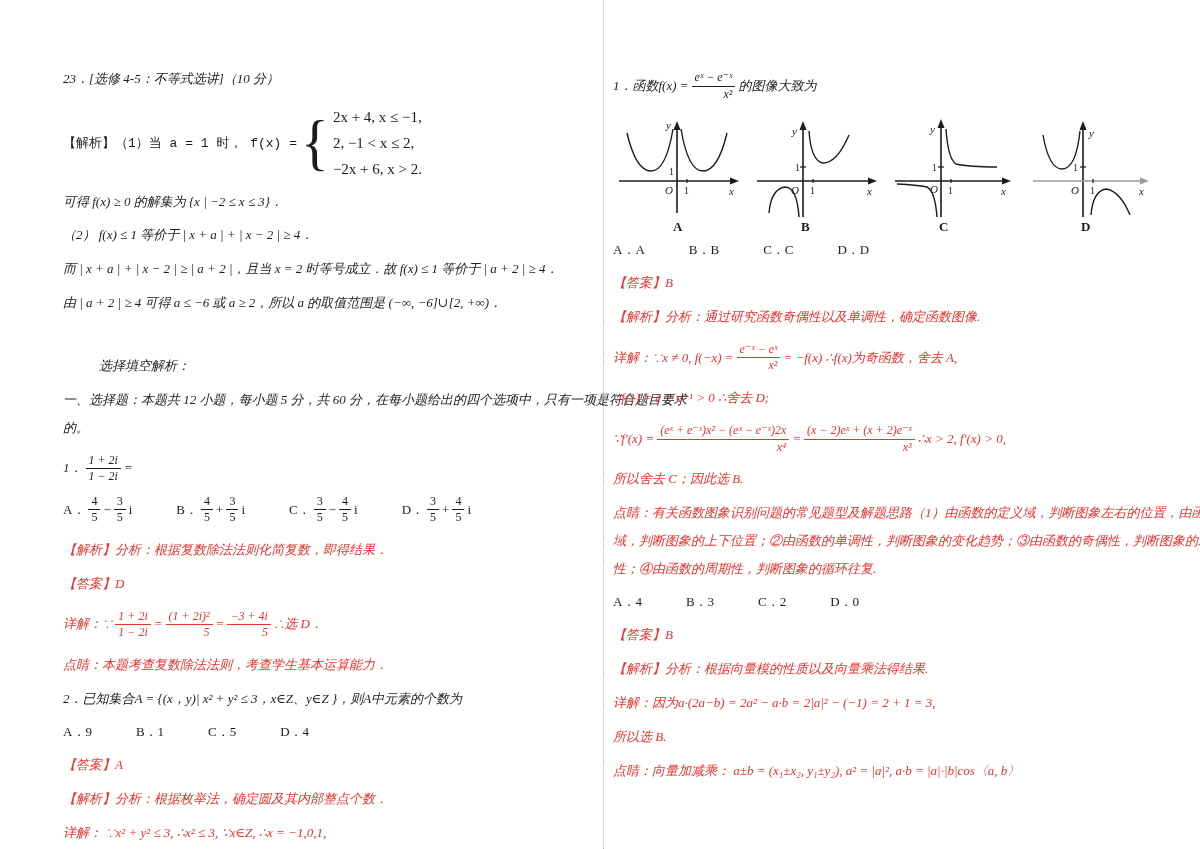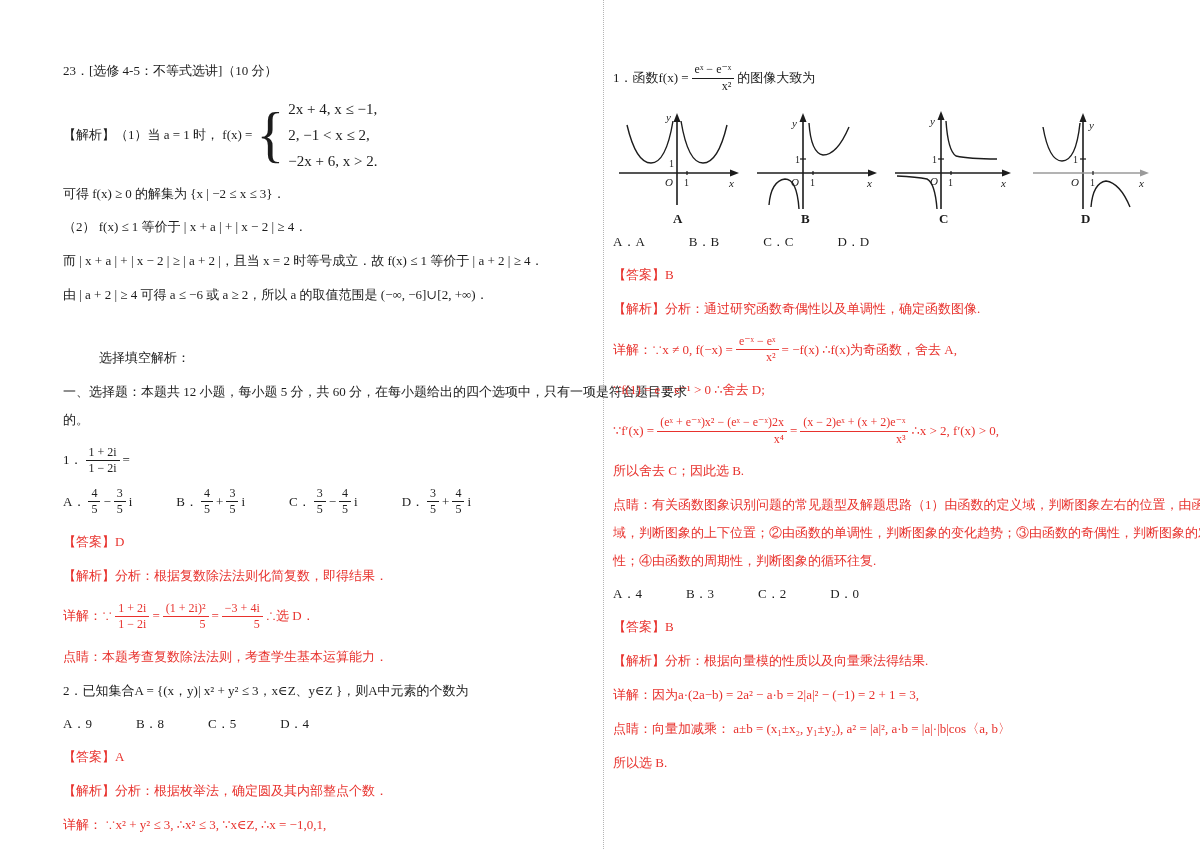--- a/index.html
+++ b/index.html
@@ -11,36 +11,36 @@
     font-size:13px;color:#1c1c1c;
     overflow:hidden;
   }
   .divider{
     position:absolute;left:603px;top:0;height:849px;width:0;
     border-left:1px dotted #b5b5b5;
   }
   .col{position:absolute;top:62px;}
   .col-left{left:63px;width:528px;}
   .col-right{left:613px;width:575px;}
-  .line{margin:0 0 15px 0;line-height:1.45;white-space:nowrap;}
+  .line{margin:8px 0 15px 0;line-height:1.45;white-space:nowrap;font-style:italic;}
   .line.wrapok{white-space:normal;}
   .red{color:#e8322d;}
   .indent{padding-left:36px;}
   .gap-top{margin-top:44px;}
   .gap-sm{margin-bottom:9px;}
   
   .frac{
     display:inline-flex;flex-direction:column;align-items:flex-end;
     vertical-align:middle;font-size:12px;line-height:1.3;margin:0 3px;
   }
   .frac .fnum{border-bottom:1px solid currentColor;padding:0 3px;}
   .frac .fden{padding:0 3px;}
   
   .piecewise{display:flex;align-items:center;margin-bottom:10px;}
-  .pw-prefix{margin-right:4px;}
+  .pw-prefix{margin-right:4px;font-family:Liberation Mono, monospace;}
   .brace{font-size:58px;font-weight:200;line-height:1;transform:scaleY(1.05);margin-right:4px;}
   .cases{display:flex;flex-direction:column;line-height:1.75;font-size:15px;}
   
   .optrow{display:flex;gap:44px;margin-bottom:15px;align-items:center;}
   .optrow .opt{display:inline-flex;align-items:center;}
   
   .graphrow{display:flex;gap:6px;margin:2px 0 6px 0;}
   .graph svg{display:block;}
   .axis{stroke:#1c1c1c;stroke-width:1.6;fill:none;}
   .axis-gray{stroke:#9a9a9a;stroke-width:1.4;fill:none;}
@@ -138,22 +138,22 @@
           </span>
         <span>+</span>
         <span class="frac">
             <span class="fnum">4</span>
             <span class="fden">5</span>
           </span>
         <span>i</span>
       </span>
     </div>
 
+    <div class="line red">【解析】分析：根据复数除法法则化简复数，即得结果．</div>
     <div class="line red">【答案】D</div>
-    <div class="line red">【解析】分析：根据复数除法法则化简复数，即得结果．</div>
 
     <div class="line mathline red">
       <span>详解：∵</span>
       <span class="frac">
           <span class="fnum">1 + 2i</span>
           <span class="fden">1 − 2i</span>
         </span>
       <span>=</span>
       <span class="frac">
           <span class="fnum">(1 + 2i)²</span>
@@ -165,21 +165,21 @@
           <span class="fden">5</span>
         </span>
       <span>∴选 D．</span>
     </div>
 
     <div class="line red">点睛：本题考查复数除法法则，考查学生基本运算能力．</div>
 
     <div class="line">2．已知集合A = {(x，y)| x² + y² ≤ 3，x∈Z、y∈Z }，则A中元素的个数为</div>
     <div class="optrow">
       <span>A．9</span>
-      <span>B．8</span>
+      <span>B．1</span>
       <span>C．5</span>
       <span>D．4</span>
     </div>
     <div class="line red">【答案】A</div>
     <div class="line red">【解析】分析：根据枚举法，确定圆及其内部整点个数．</div>
     <div class="line red">详解：  ∵x² + y² ≤ 3, ∴x² ≤ 3, ∵x∈Z, ∴x = −1,0,1,</div>
     <div class="line red">当x = −1时，y = −1,0,1；</div>
 
   </div>
 
@@ -315,17 +315,17 @@
 
     <div class="optrow">
       <span>A．4</span>
       <span>B．3</span>
       <span>C．2</span>
       <span>D．0</span>
     </div>
     <div class="line red">【答案】B</div>
     <div class="line red">【解析】分析：根据向量模的性质以及向量乘法得结果.</div>
     <div class="line red">详解：因为a·(2a−b) = 2a² − a·b = 2|a|² − (−1) = 2 + 1 = 3,</div>
+    <div class="line red">所以选 B.</div>
     <div class="line red">点睛：向量加减乘：  a±b = (x₁±x₂, y₁±y₂), a² = |a|², a·b = |a|·|b|cos〈a, b〉</div>
-    <div class="line red">所以选 B.</div>
 
   </div>
 </div>
 
 </body></html>

